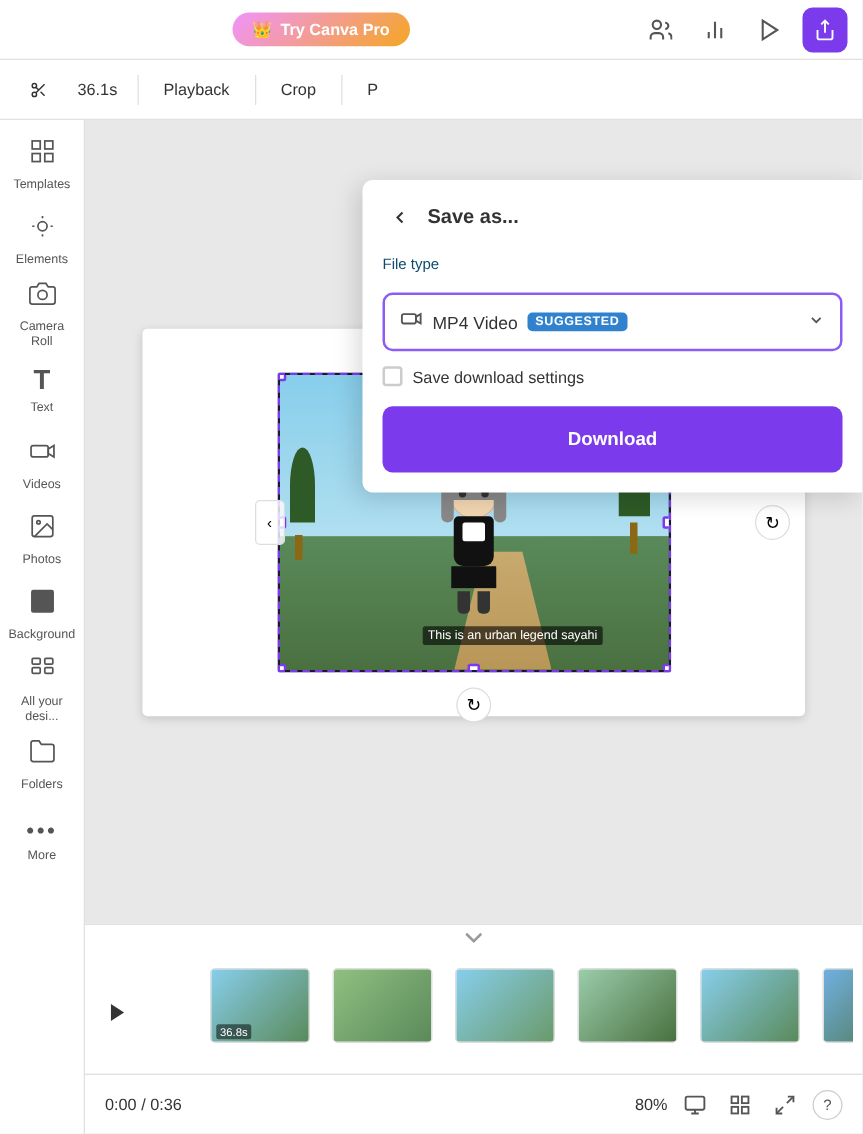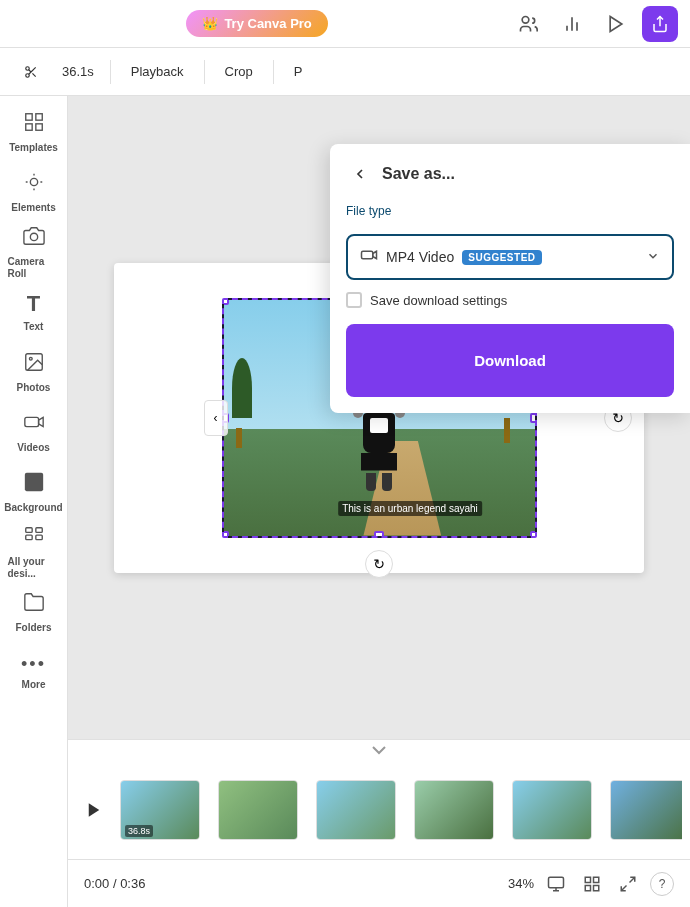--- a/index.html
+++ b/index.html
@@ -92,21 +92,21 @@
       gap: 4px;
       overflow-y: auto;
     }
     .sidebar-item {
       display: flex; flex-direction: column; align-items: center;
       justify-content: center; gap: 4px;
       width: 60px; height: 56px; border-radius: 8px;
       cursor: pointer; padding: 4px;
     }
     .sidebar-item .icon { font-size: 20px; color: #555; }
-    .sidebar-item .label { font-size: 10px; color: #555; text-align: left; line-height: 1.2; font-weight: bold; }
+    .sidebar-item .label { font-size: 10px; color: #555; text-align: center; line-height: 1.2; }
 
     
     .canvas-area {
       flex: 1;
       background: #e8e8e8;
       display: flex;
       flex-direction: column;
       position: relative;
       overflow: hidden;
     }
@@ -189,21 +189,21 @@
       flex: 1; display: flex; align-items: center;
       padding: 0 8px; gap: 8px; overflow: hidden;
     }
     .play-btn-timeline {
       width: 36px; height: 36px; background: none; border: none;
       display: flex; align-items: center; justify-content: center;
       cursor: pointer; font-size: 18px; color: #333;
     }
     .timeline-track {
       flex: 1; height: 72px; overflow-x: auto;
-      display: flex; align-items: center; gap: 18px;
+      display: flex; gap: 18px; margin-left: 48px;
     }
     .timeline-thumb {
       width: 80px; height: 60px; flex-shrink: 0;
       border-radius: 4px; overflow: hidden; position: relative;
       border: 1px solid #ddd;
     }
     .thumb-bg {
       width: 100%; height: 100%;
     }
     .thumb-time {
@@ -225,21 +225,21 @@
     .bottom-icon-btn {
       background: none; border: none; cursor: pointer;
       color: #555; font-size: 16px; width: 28px; height: 28px;
       display: flex; align-items: center; justify-content: center;
     }
 
     
     .save-panel {
       position: absolute;
       top: 48px; right: 0;
-      width: 360px;
+      width: 400px;
       background: white;
       border-radius: 8px 0 0 8px;
       box-shadow: -4px 4px 20px rgba(0,0,0,0.15);
       z-index: 100;
       padding: 16px;
     }
     .save-panel-header {
       display: flex; align-items: center; gap: 8px;
       margin-bottom: 16px;
     }
@@ -250,21 +250,21 @@
       display: flex; align-items: center; justify-content: center;
     }
     .save-panel-title {
       font-size: 16px; font-weight: 600; color: #333;
     }
     .file-type-label {
       font-size: 12px; color: #0c4a6e; margin-bottom: 16px;
     }
     .file-type-select {
       width: 100%; padding: 10px 12px;
-      border: 2px solid #0c4a6e;
+      border: 2px solid #8b5cf6;
       border-radius: 8px;
       display: flex; align-items: center; justify-content: space-between;
       cursor: pointer; background: white;
     }
     .file-type-left { display: flex; align-items: center; gap: 8px; }
     .file-type-icon { font-size: 16px; color: #555; }
     .file-type-name { font-size: 14px; font-weight: 500; color: #333; }
     .suggested-badge {
       background: #3182ce; color: white;
       font-size: 10px; font-weight: 700;
@@ -276,21 +276,21 @@
       display: flex; align-items: center; gap: 8px;
       margin: 12px 0 16px;
     }
     .checkbox {
       width: 16px; height: 16px; border: 2px solid #ccc;
       border-radius: 3px; cursor: pointer;
       display: flex; align-items: center; justify-content: center;
     }
     .save-settings-label { font-size: 13px; color: #333; }
     .download-btn {
-      width: 100%; padding: 28px;
+      width: 100%; padding: 18px;
       background: #7c3aed; color: white;
       border: none; border-radius: 8px;
       font-size: 15px; font-weight: 600;
       cursor: pointer;
     }
   </style>
 </head>
 <body>
 
 <div class="top-bar">
@@ -381,35 +381,35 @@
       </span>
       <span class="label">Camera Roll</span>
     </div>
     <div class="sidebar-item">
       <span class="icon" style="font-size:22px;font-weight:700;color:#555;">T</span>
       <span class="label">Text</span>
     </div>
     <div class="sidebar-item">
       <span class="icon">
         <svg width="22" height="22" viewBox="0 0 24 24" fill="none" stroke="#555" stroke-width="1.5">
+            <rect x="2" y="7" width="15" height="10" rx="2"></rect>
+            <polygon points="22 7 17 10 17 14 22 17"></polygon>
+          </svg>
+      </span>
+      <span class="label">Videos</span>
+    </div>
+    <div class="sidebar-item">
+      <span class="icon">
+        <svg width="22" height="22" viewBox="0 0 24 24" fill="none" stroke="#555" stroke-width="1.5">
             <rect x="3" y="3" width="18" height="18" rx="2"></rect>
             <circle cx="8.5" cy="8.5" r="1.5"></circle>
             <polyline points="21 15 16 10 5 21"></polyline>
           </svg>
       </span>
       <span class="label">Photos</span>
-    </div>
-    <div class="sidebar-item">
-      <span class="icon">
-        <svg width="22" height="22" viewBox="0 0 24 24" fill="none" stroke="#555" stroke-width="1.5">
-            <rect x="2" y="7" width="15" height="10" rx="2"></rect>
-            <polygon points="22 7 17 10 17 14 22 17"></polygon>
-          </svg>
-      </span>
-      <span class="label">Videos</span>
     </div>
     <div class="sidebar-item">
       <span class="icon">
         <svg width="22" height="22" viewBox="0 0 24 24" fill="#555">
             <rect x="2" y="2" width="20" height="20" rx="2"></rect>
           </svg>
       </span>
       <span class="label">Background</span>
     </div>
     <div class="sidebar-item">
@@ -543,21 +543,21 @@
           <div class="timeline-thumb">
             <div class="thumb-bg" style="background:linear-gradient(135deg,#70b0e0,#4a7040);"></div>
           </div>
         </div>
       </div>
     </div>
 
     <div class="bottom-bar">
       <span class="time-display">0:00 / 0:36</span>
       <div style="display:flex;align-items:center;gap:8px;margin-left:auto;">
-        <span class="zoom-display">34%</span>
+        <span class="zoom-display">80%</span>
         <div class="bottom-icons">
           <button class="bottom-icon-btn">
             <svg width="18" height="18" viewBox="0 0 24 24" fill="none" stroke="currentColor" stroke-width="2">
                 <rect x="2" y="3" width="20" height="14" rx="2"></rect>
                 <line x1="8" y1="21" x2="16" y2="21"></line>
                 <line x1="12" y1="17" x2="12" y2="21"></line>
               </svg>
           </button>
           <button class="bottom-icon-btn">
             <svg width="18" height="18" viewBox="0 0 24 24" fill="none" stroke="currentColor" stroke-width="2">

